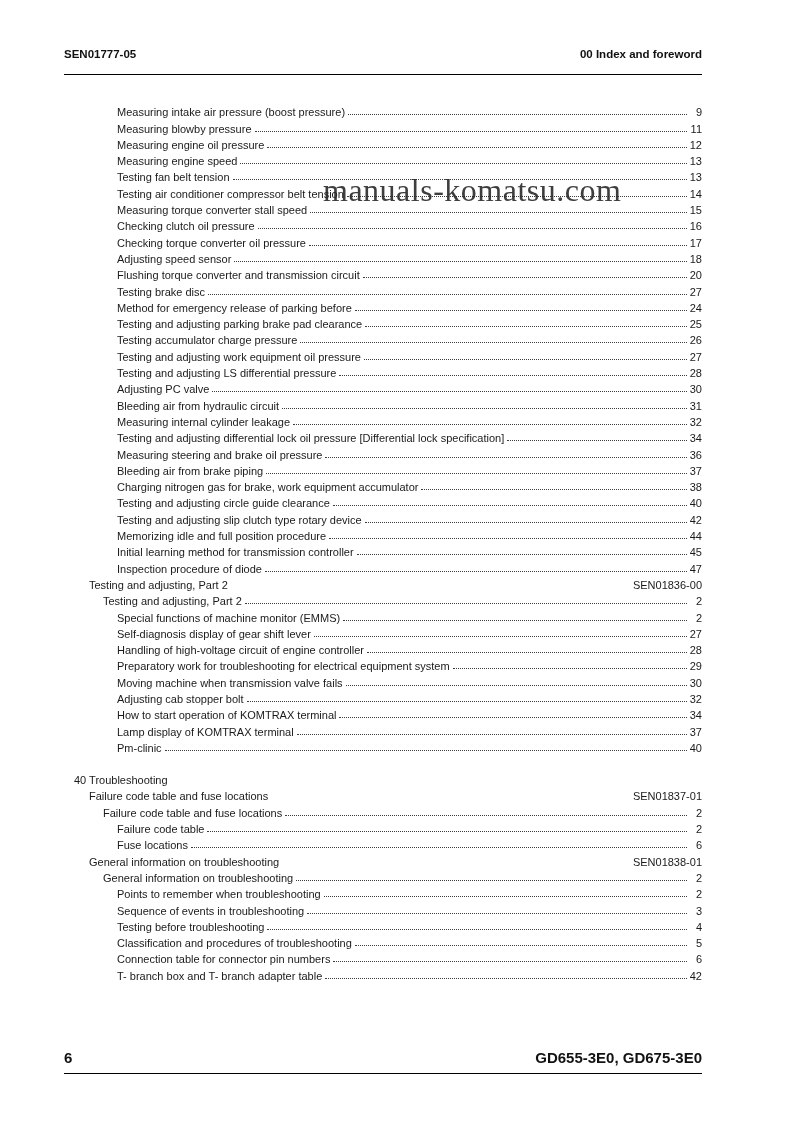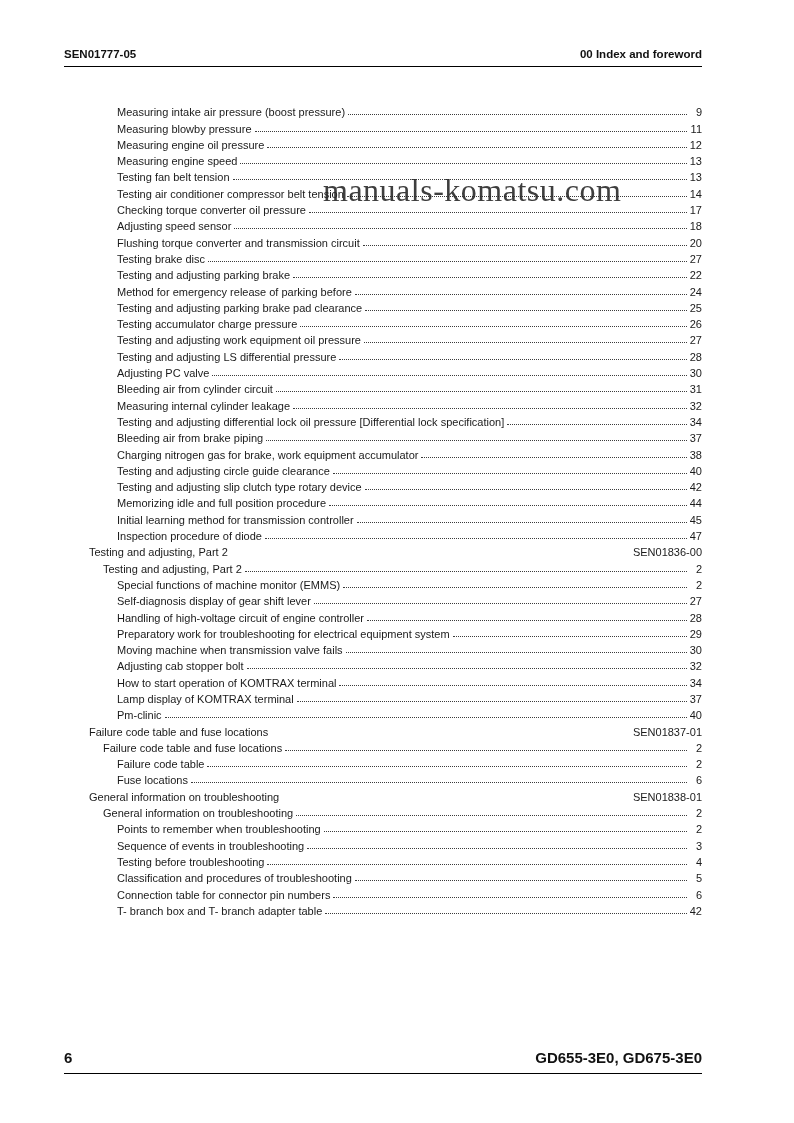--- a/index.html
+++ b/index.html
@@ -19,21 +19,21 @@
   .header {
     position: absolute;
     top: 48px;
     left: 64px;
     right: 92px;
     display: flex;
     justify-content: space-between;
     align-items: center;
     font-size: 11.5px;
     font-weight: bold;
-    padding-bottom: 6px;
+    padding-bottom: 14px;
     border-bottom: 1.5px solid #000;
   }
 
   .toc {
     position: absolute;
     top: 102px;
     left: 64px;
     right: 92px;
   }
 
@@ -128,45 +128,50 @@
         <span class="toc-title">Testing fan belt tension</span>
         <span class="leader"></span>
         <span class="toc-page">13</span>
       </div>
       <div class="toc-row lvl3">
         <span class="toc-title">Testing air conditioner compressor belt tension</span>
         <span class="leader"></span>
         <span class="toc-page">14</span>
       </div>
       <div class="toc-row lvl3">
+        <span class="toc-title">Measuring torque converter stall speed</span>
+        <span class="leader"></span>
+        <span class="toc-page">15</span>
+      </div>
+      <div class="toc-row lvl3">
+        <span class="toc-title">Checking clutch oil pressure</span>
+        <span class="leader"></span>
+        <span class="toc-page">16</span>
+      </div>
+      <div class="toc-row lvl3">
         <span class="toc-title">Checking torque converter oil pressure</span>
         <span class="leader"></span>
         <span class="toc-page">17</span>
       </div>
       <div class="toc-row lvl3">
         <span class="toc-title">Adjusting speed sensor</span>
         <span class="leader"></span>
         <span class="toc-page">18</span>
       </div>
       <div class="toc-row lvl3">
         <span class="toc-title">Flushing torque converter and transmission circuit</span>
         <span class="leader"></span>
         <span class="toc-page">20</span>
       </div>
       <div class="toc-row lvl3">
         <span class="toc-title">Testing brake disc</span>
         <span class="leader"></span>
         <span class="toc-page">27</span>
       </div>
       <div class="toc-row lvl3">
-        <span class="toc-title">Testing and adjusting parking brake</span>
-        <span class="leader"></span>
-        <span class="toc-page">22</span>
-      </div>
-      <div class="toc-row lvl3">
         <span class="toc-title">Method for emergency release of parking before</span>
         <span class="leader"></span>
         <span class="toc-page">24</span>
       </div>
       <div class="toc-row lvl3">
         <span class="toc-title">Testing and adjusting parking brake pad clearance</span>
         <span class="leader"></span>
         <span class="toc-page">25</span>
       </div>
       <div class="toc-row lvl3">
@@ -183,33 +188,38 @@
         <span class="toc-title">Testing and adjusting LS differential pressure</span>
         <span class="leader"></span>
         <span class="toc-page">28</span>
       </div>
       <div class="toc-row lvl3">
         <span class="toc-title">Adjusting PC valve</span>
         <span class="leader"></span>
         <span class="toc-page">30</span>
       </div>
       <div class="toc-row lvl3">
-        <span class="toc-title">Bleeding air from cylinder circuit</span>
+        <span class="toc-title">Bleeding air from hydraulic circuit</span>
         <span class="leader"></span>
         <span class="toc-page">31</span>
       </div>
       <div class="toc-row lvl3">
         <span class="toc-title">Measuring internal cylinder leakage</span>
         <span class="leader"></span>
         <span class="toc-page">32</span>
       </div>
       <div class="toc-row lvl3">
         <span class="toc-title">Testing and adjusting differential lock oil pressure [Differential lock specification]</span>
         <span class="leader"></span>
         <span class="toc-page">34</span>
+      </div>
+      <div class="toc-row lvl3">
+        <span class="toc-title">Measuring steering and brake oil pressure</span>
+        <span class="leader"></span>
+        <span class="toc-page">36</span>
       </div>
       <div class="toc-row lvl3">
         <span class="toc-title">Bleeding air from brake piping</span>
         <span class="leader"></span>
         <span class="toc-page">37</span>
       </div>
       <div class="toc-row lvl3">
         <span class="toc-title">Charging nitrogen gas for brake, work equipment accumulator</span>
         <span class="leader"></span>
         <span class="toc-page">38</span>
@@ -287,20 +297,25 @@
       <div class="toc-row lvl3">
         <span class="toc-title">Lamp display of KOMTRAX terminal</span>
         <span class="leader"></span>
         <span class="toc-page">37</span>
       </div>
       <div class="toc-row lvl3">
         <span class="toc-title">Pm-clinic</span>
         <span class="leader"></span>
         <span class="toc-page">40</span>
       </div>
+      <div class="toc-row lvl0 gap">
+        <span class="toc-title">40 Troubleshooting</span>
+        <span class="leader no-dots"></span>
+        <span class="toc-page"></span>
+      </div>
       <div class="toc-row lvl1">
         <span class="toc-title">Failure code table and fuse locations</span>
         <span class="leader no-dots"></span>
         <span class="toc-page">SEN01837-01</span>
       </div>
       <div class="toc-row lvl2">
         <span class="toc-title">Failure code table and fuse locations</span>
         <span class="leader"></span>
         <span class="toc-page">2</span>
       </div>

